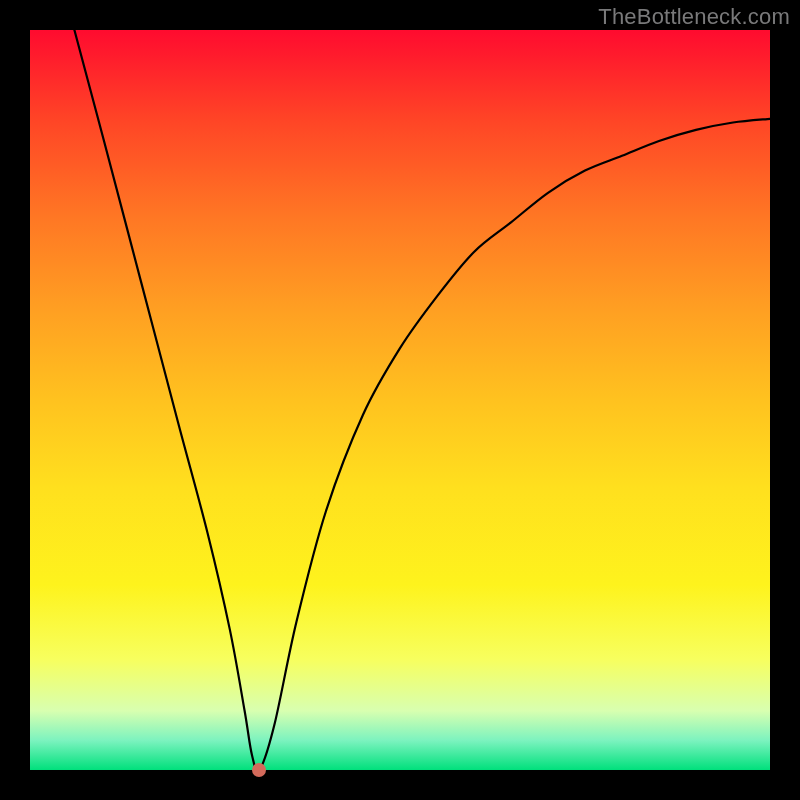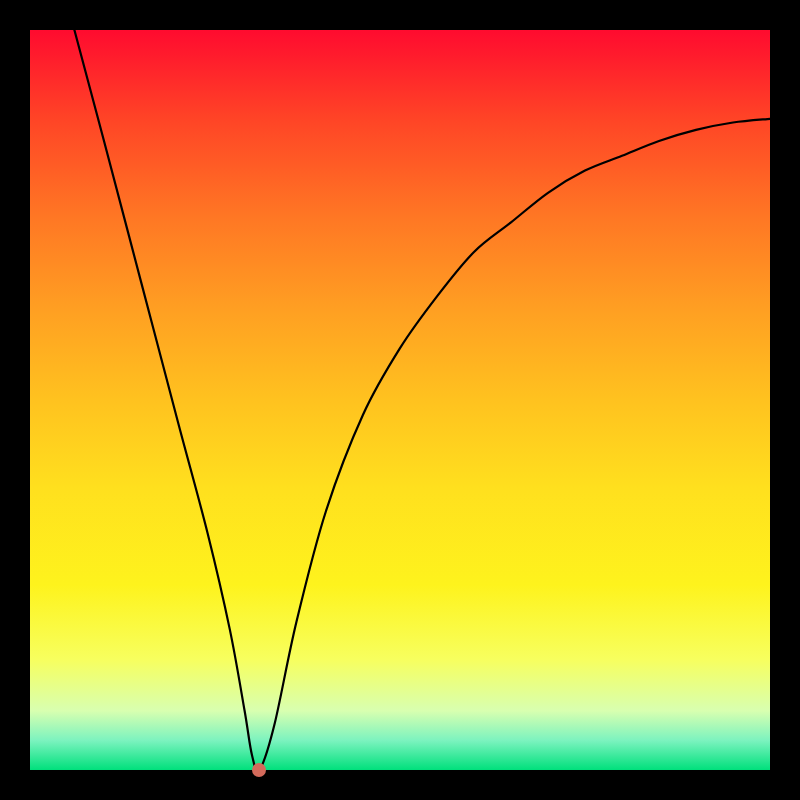--- a/index.html
+++ b/index.html
@@ -60,13 +60,14 @@
 </head>
 <body>
 
 <div class="frame">
   <div class="plot-area">
     <svg class="curve" viewBox="0 0 740 740" preserveAspectRatio="none">
       <path id="curve-path" fill="none" stroke="#000" stroke-width="2.2" stroke-linejoin="round" stroke-linecap="round" d="M 44.4 0 C 49.33333333333333 18.5, 62.9 69.06666666666666, 74 111 C 85.1 152.93333333333334, 98.66666666666667 204.7333333333333, 111 251.59999999999997 C 123.33333333333333 298.46666666666664, 136.9 350.2666666666667, 148 392.20000000000005 C 159.1 434.1333333333334, 168.96666666666667 468.6666666666667, 177.6 503.2 C 186.23333333333332 537.7333333333333, 193.63333333333335 569.8, 199.8 599.4 C 205.96666666666667 629, 210.9 659.8333333333333, 214.6 680.8 C 218.29999999999998 701.7666666666667, 219.53333333333333 715.3333333333334, 222 725.2 C 224.46666666666667 735.0666666666667, 225.7 744.9333333333334, 229.4 740 C 233.10000000000002 735.0666666666666, 238.03333333333336 720.2666666666667, 244.20000000000002 695.6 C 250.36666666666667 670.9333333333334, 257.76666666666665 627.7666666666667, 266.4 592 C 275.0333333333333 556.2333333333333, 284.9 515.5333333333333, 296 481 C 307.1 446.4666666666667, 320.6666666666667 411.93333333333334, 333 384.8 C 345.3333333333333 357.6666666666667, 357.66666666666663 337.9333333333334, 370 318.20000000000005 C 382.33333333333337 298.4666666666667, 394.66666666666674 282.43333333333334, 407.00000000000006 266.4 C 419.33333333333337 250.36666666666665, 431.6666666666667 234.33333333333334, 444 222 C 456.3333333333333 209.66666666666666, 468.6666666666667 202.26666666666665, 481 192.39999999999998 C 493.3333333333333 182.5333333333333, 505.6666666666667 171.4333333333333, 518 162.79999999999995 C 530.3333333333334 154.1666666666666, 542.6666666666666 146.76666666666657, 555 140.5999999999999 C 567.3333333333334 134.43333333333325, 579.6666666666666 130.73333333333338, 592 125.80000000000007 C 604.3333333333334 120.86666666666675, 616.6666666666666 115.31666666666668, 629 111 C 641.3333333333334 106.68333333333332, 653.6666666666666 102.9833333333333, 666 99.89999999999998 C 678.3333333333334 96.81666666666665, 690.6666666666666 94.35000000000001, 703 92.5 C 715.3333333333334 90.64999999999999, 733.8333333333334 89.41666666666663, 740 88.79999999999995"></path>
     </svg>
     <div id="min-marker" class="marker" style="left: 229.4px; top: 740px; background: rgb(211, 106, 91);"></div>
   </div>
+  <div class="watermark">TheBottleneck.com</div>
 </div>
 
 </body></html>

